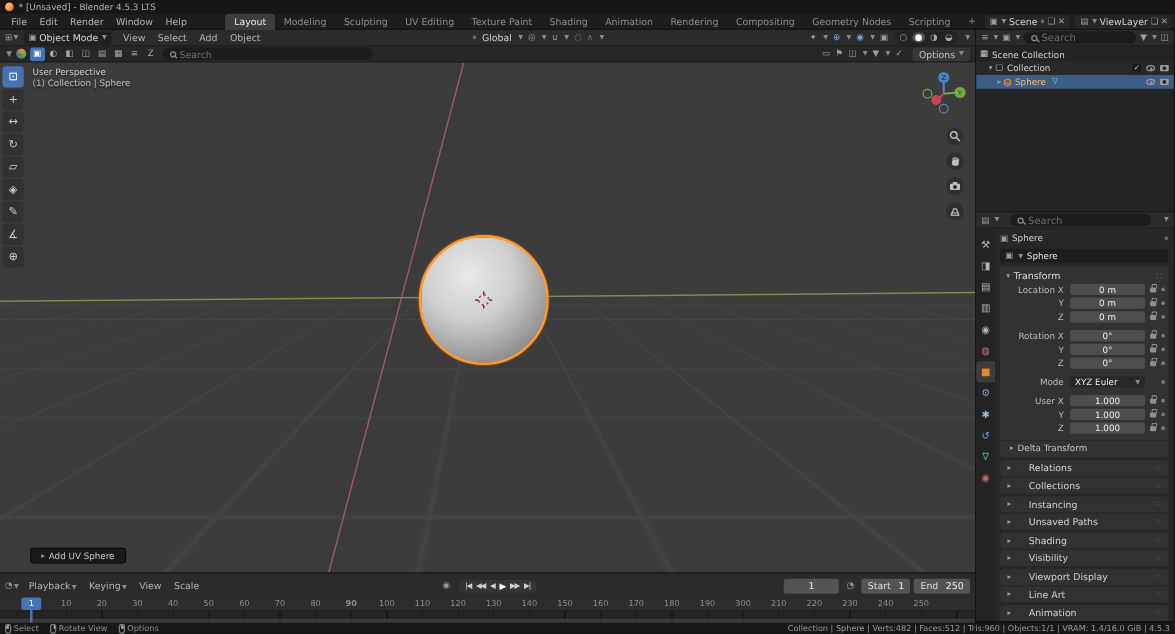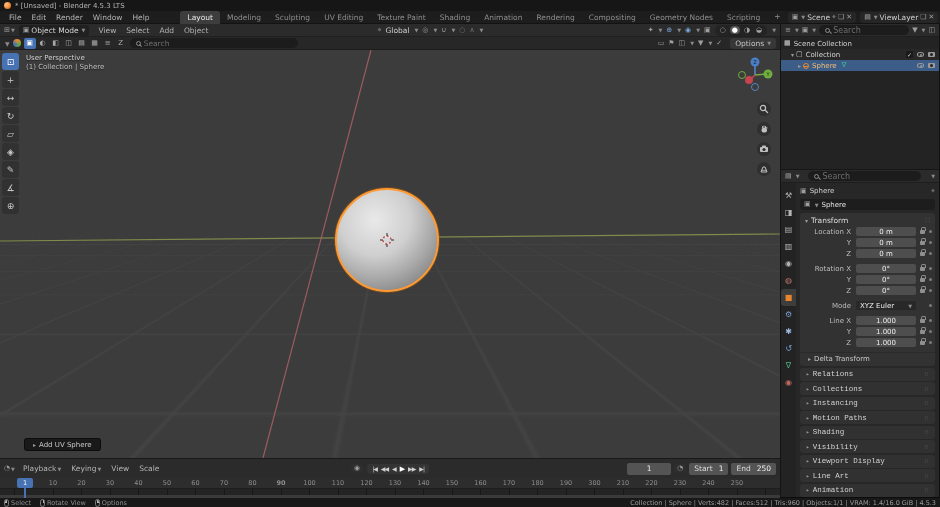--- a/index.html
+++ b/index.html
@@ -162,21 +162,21 @@
   .tval.dropdown { background:#282828; justify-content:space-between; padding:0 4px; }
   .i-lock { width:5px; height:4px; background:#8f8f8f; border-radius:1px; position:relative;
     margin-left:4px; flex:0 0 auto; }
   .i-lock::before { content:""; position:absolute; top:-3px; left:0.5px; width:3px; height:3px;
     border:1px solid #8f8f8f; border-bottom:none; border-radius:2px 2px 0 0; }
   .anim-dot { width:3px; height:3px; border-radius:50%; background:#7c7c7c; margin-left:4px; flex:0 0 auto; }
   .tgroup { margin-bottom:4px; }
   .subpanel { height:12px; display:flex; align-items:center; gap:3px; padding:0 8px;
     color:#c9c9c9; font-size:7px; border-top:1px solid #2a2a2a; margin-top:2px; }
   .cpanel { height:13px; background:#313131; border-radius:3px; margin-top:1.5px;
-    display:flex; align-items:center; gap:3px; padding:0 6px; color:#d2d2d2; font-size:7.5px;font-family:Liberation Mono, monospace; }
+    display:flex; align-items:center; gap:14px; padding:0 6px; color:#d2d2d2; font-size:7.5px; }
   .cpanel .grip { margin-left:auto; color:#5d5d5d; font-size:6px; letter-spacing:1px; }
   .expander { color:#9a9a9a; font-size:6px; }
 </style>
 </head>
 <body>
 
 <div class="app">
 
   <div class="titlebar">
     <span class="blender-logo"></span>
@@ -599,21 +599,21 @@
                       <span class="tval dropdown">
                         <span>XYZ Euler</span>
                         <span class="caret">▼</span>
                       </span>
                       <span style="width: 9px; flex: 0 0 auto;"></span>
                       <span class="anim-dot"></span>
                     </div>
                   </div>
                   <div class="tgroup">
                     <div class="trow">
-                      <span class="tlabel">Line X</span>
+                      <span class="tlabel">User X</span>
                       <span class="tval">
                         <span>1.000</span>
                       </span>
                       <span class="i-lock"></span>
                       <span class="anim-dot"></span>
                     </div>
                     <div class="trow">
                       <span class="tlabel">Y</span>
                       <span class="tval">
                         <span>1.000</span>
@@ -647,21 +647,21 @@
                   <span>Collections</span>
                   <span class="grip">∷</span>
                 </div>
                 <div class="cpanel">
                   <span class="expander">▸</span>
                   <span>Instancing</span>
                   <span class="grip">∷</span>
                 </div>
                 <div class="cpanel">
                   <span class="expander">▸</span>
-                  <span>Motion Paths</span>
+                  <span>Unsaved Paths</span>
                   <span class="grip">∷</span>
                 </div>
                 <div class="cpanel">
                   <span class="expander">▸</span>
                   <span>Shading</span>
                   <span class="grip">∷</span>
                 </div>
                 <div class="cpanel">
                   <span class="expander">▸</span>
                   <span>Visibility</span>

